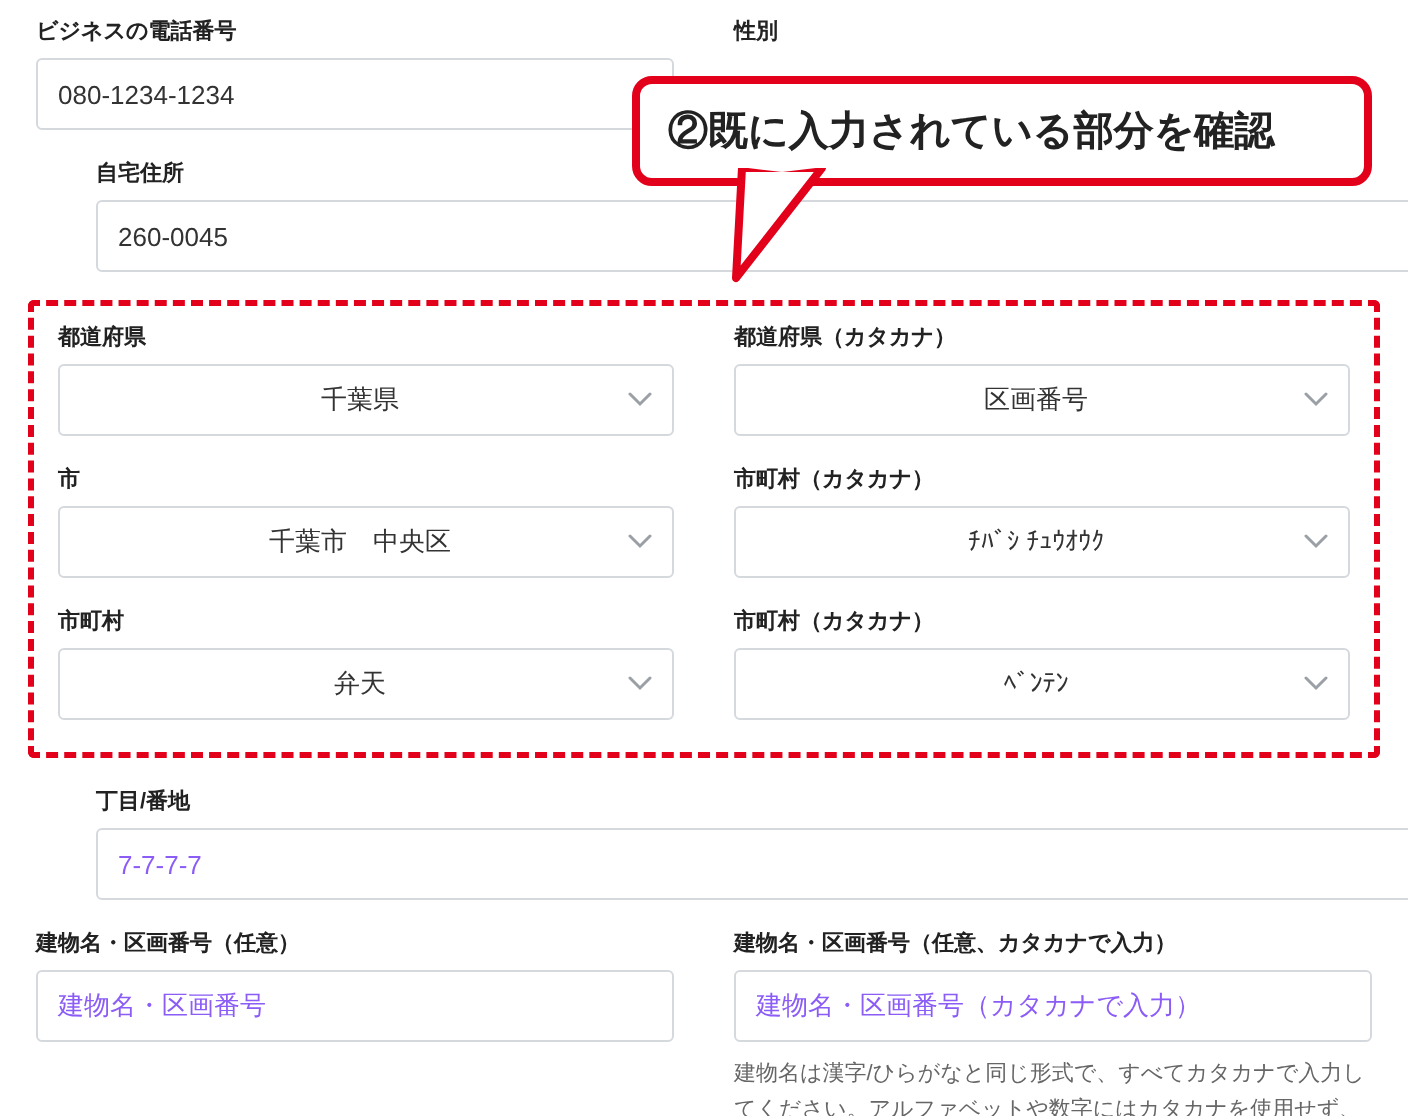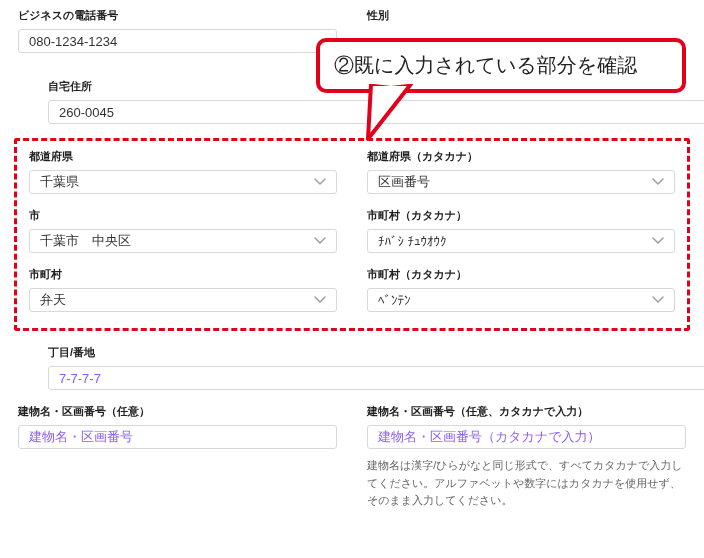--- a/index.html
+++ b/index.html
@@ -20,36 +20,37 @@
   .field { margin-bottom: 14px; }
   .field-label {
     font-size: 11px;
     font-weight: 600;
     color: #222;
     margin-bottom: 6px;
     display: block;
   }
   .input, .select {
     width: 100%;
-    height: 24px;
+    height: 36px;
     border: 1px solid #d5d9de;
     border-radius: 3px;
     padding: 0 10px;
     font-size: 13px;
     color: #333;
     background: #fff;
     outline: none;
     display: flex;
     align-items: center;
   }
   .input.placeholder { color: #8b5cf6; }
   .select {
     position: relative;
     padding-right: 16px;
     cursor: pointer;
+    justify-content: center;
   }
   .select .chevron {
     position: absolute;
     right: 10px;
     top: 50%;
     transform: translateY(-50%);
     pointer-events: none;
   }
   .chevron svg { display: block; }
   .radio-group {
@@ -81,20 +82,21 @@
     width: 8px; height: 8px;
     background: #2a6bd6;
     border-radius: 50%;
     top: 3px; left: 3px;
   }
   .dashed-box {
     border: 3px dashed #e2001a;
     border-radius: 3px;
     padding: 8px 12px 2px 12px;
     margin: 4px -4px 14px -4px;
+    font-family: Liberation Serif, serif;
   }
   .helper-text {
     font-size: 11px;
     color: #666;
     line-height: 1.6;
     margin-top: 8px;
   }
   
   .callout {
     position: absolute;
@@ -102,21 +104,21 @@
     left: 316px;
     width: 370px;
     z-index: 10;
   }
   .callout-box {
     border: 4px solid #e2001a;
     border-radius: 10px;
     background: #fff;
     padding: 10px 14px;
     font-size: 20px;
-    font-weight: 400;
+    font-weight: 700;
     color: #222;
     white-space: nowrap;
   }
   .callout-tail {
     position: absolute;
     left: 50px;
     top: 46px;
   }
   .full-width { width: 100%; margin-left: 30px; }
 </style>

